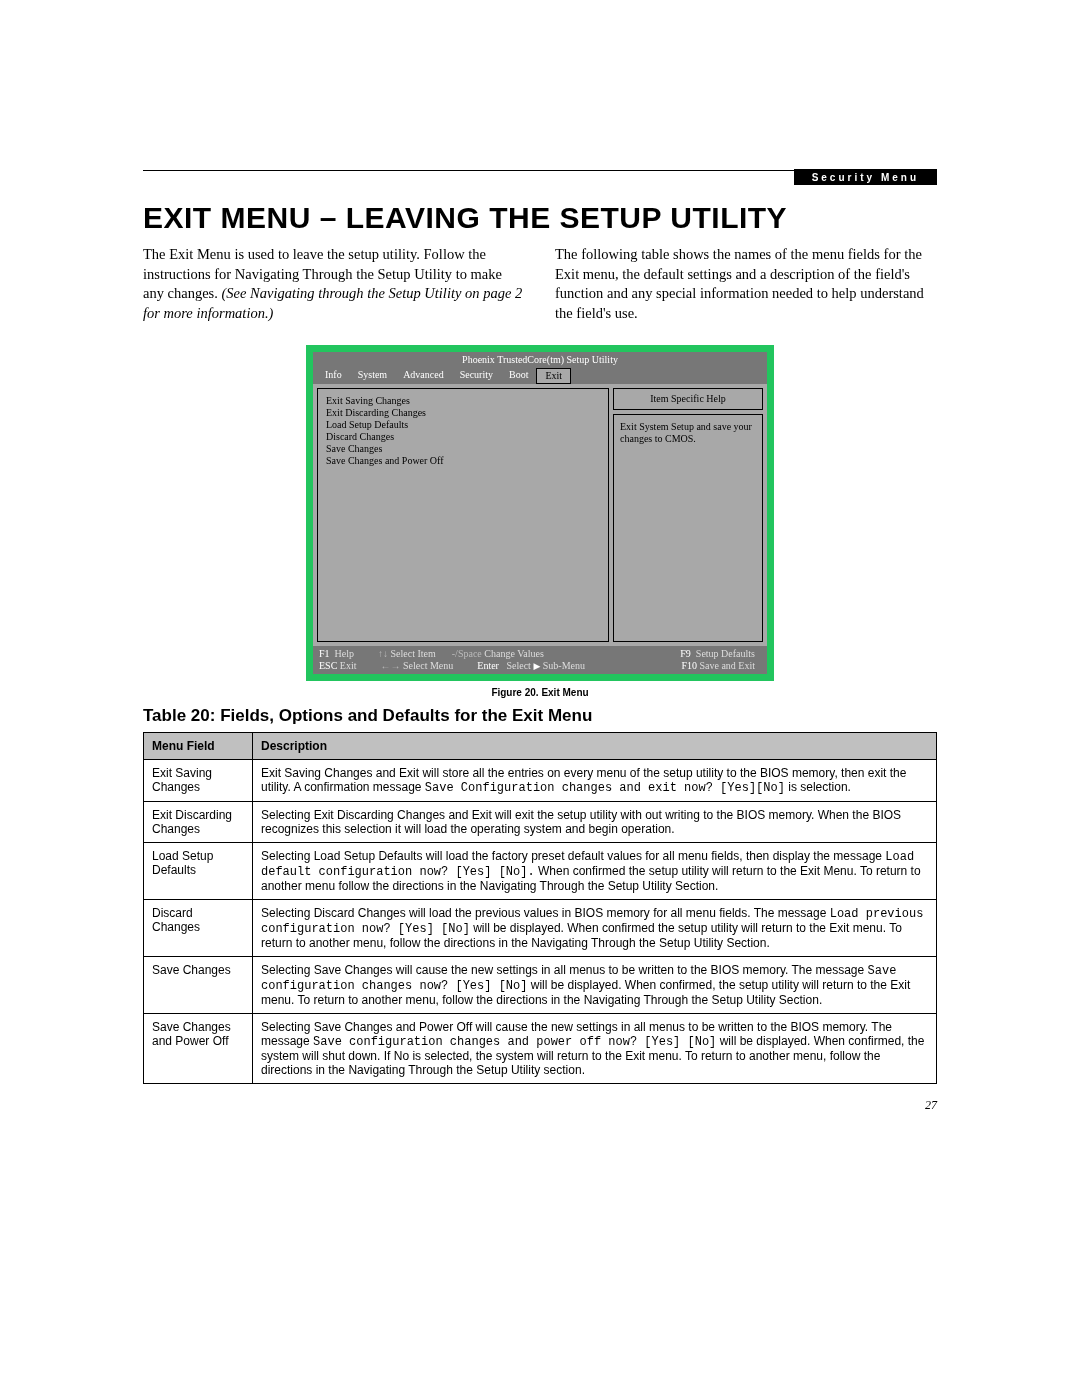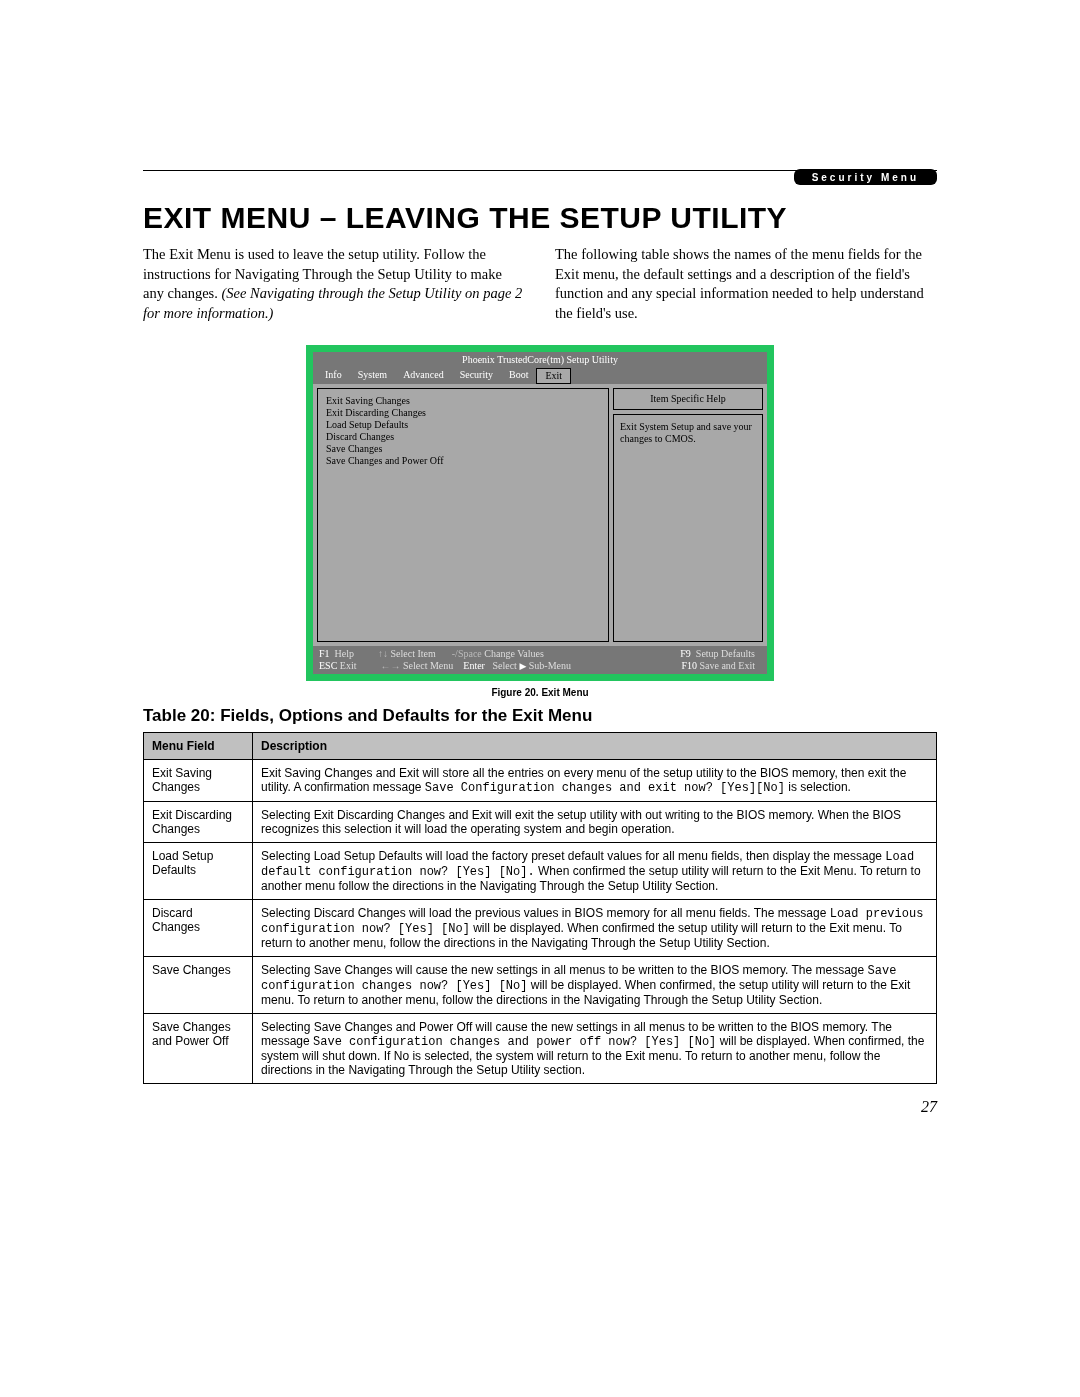--- a/index.html
+++ b/index.html
@@ -24,21 +24,20 @@
     position: absolute;
     right: 0;
     top: -1px;
     background: #000;
     color: #fff;
     font-size: 10px;
     letter-spacing: 3px;
     padding: 3px 18px 2px 18px;
     font-weight: bold;
     font-family: Arial, sans-serif;
-    border-radius: 6px;
   }
 
   h1.title {
     font-family: Arial, Helvetica, sans-serif;
     font-weight: 800;
     font-size: 30px;
     letter-spacing: 0.5px;
     margin: 30px 0 10px 0;
   }
 
@@ -159,21 +158,21 @@
   table.field-table td.field-name {
     width: 92px;
   }
   table.field-table .mono {
     font-family: "Courier New", monospace;
   }
 
   .page-num {
     text-align: right;
     font-style: italic;
-    font-size: 16px;
+    font-size: 12px;
     font-family: Georgia, serif;
     margin-top: 14px;
   }
   .tri { font-size: 9px; }
 </style>
 </head>
 <body>
 
 <div class="page">
 
@@ -216,21 +215,21 @@
     <div class="bios-footer">
       <div class="row">
         <span class="cell"><span class="bf-key">F1</span>&nbsp;&nbsp;<span class="bf-label">Help</span></span>
         <span class="cell" style="margin-left:18px"><span class="bf-dim">↑↓</span>&nbsp;<span class="bf-label">Select Item</span></span>
         <span class="cell" style="margin-left:10px"><span class="bf-dim">-/Space</span>&nbsp;<span class="bf-label">Change Values</span></span>
         <span class="cell" style="margin-left:auto"><span class="bf-key">F9</span>&nbsp;&nbsp;<span class="bf-label">Setup Defaults</span></span>
       </div>
       <div class="row">
         <span class="cell"><span class="bf-key">ESC</span>&nbsp;<span class="bf-label">Exit</span></span>
         <span class="cell" style="margin-left:18px"><span class="bf-dim">←→</span>&nbsp;<span class="bf-label">Select Menu</span></span>
-        <span class="cell" style="margin-left:4px"><span class="bf-key">Enter</span>&nbsp;&nbsp;&nbsp;<span class="bf-label">Select </span><span class="tri">▶</span><span class="bf-label"> Sub-Menu</span></span>
+        <span class="cell" style="margin-left:18px"><span class="bf-key">Enter</span>&nbsp;&nbsp;&nbsp;<span class="bf-label">Select </span><span class="tri">▶</span><span class="bf-label"> Sub-Menu</span></span>
         <span class="cell" style="margin-left:auto"><span class="bf-key">F10</span>&nbsp;<span class="bf-label">Save and Exit</span></span>
       </div>
     </div>
   </div>
 
   <div class="figure-caption">Figure 20.  Exit Menu</div>
   <div class="table-title">Table 20: Fields, Options and Defaults for the Exit Menu</div>
 
   <table class="field-table">
     <thead>

